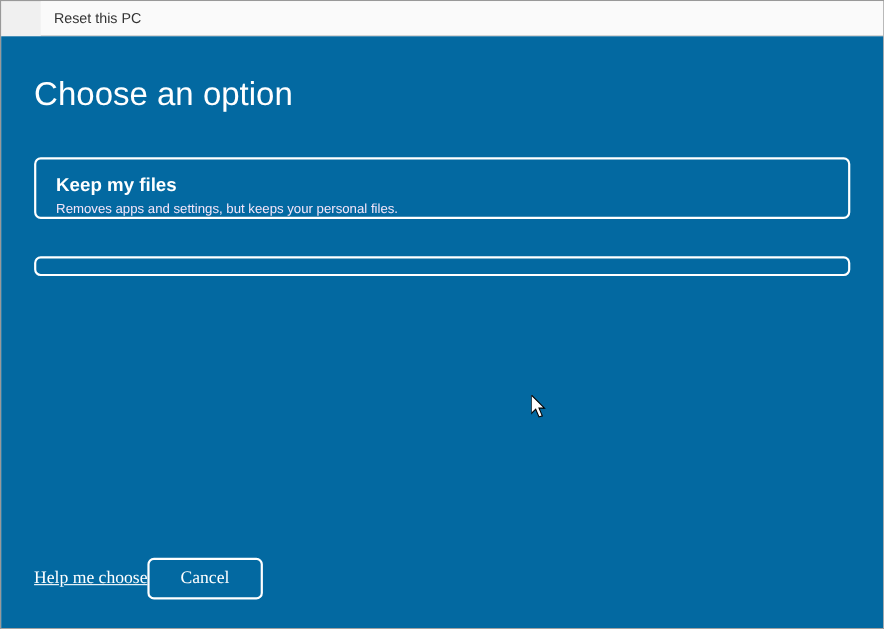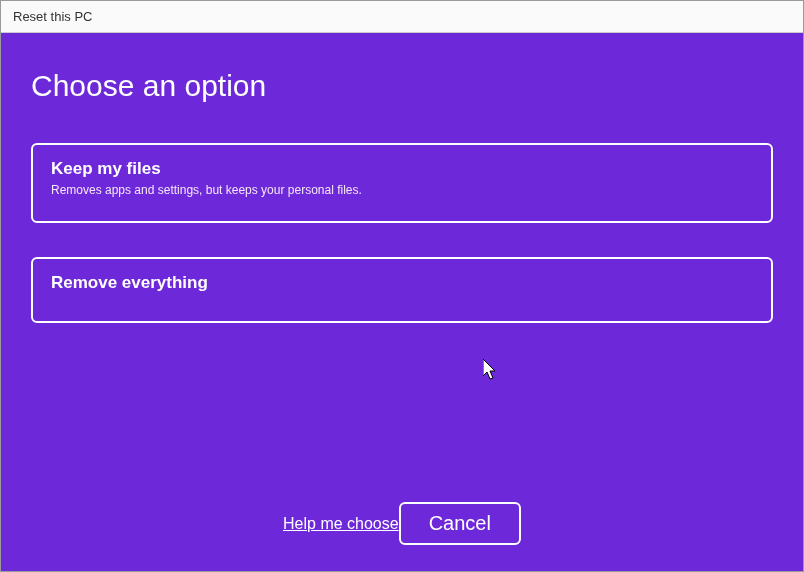--- a/index.html
+++ b/index.html
@@ -18,73 +18,75 @@
     }
     .title-bar {
       height: 32px;
       background: #fafafa;
       border-bottom: 1px solid #ccc;
       display: flex;
       align-items: center;
       padding: 0 12px;
       font-size: 13px;
       color: #333;
+      margin-left: 36px;
     }
     .content-area {
       position: absolute;
       top: 32px;
       left: 0;
       right: 0;
       bottom: 0;
-      background: #6d28d9;
+      background: #0369a1;
       padding: 36px 30px 26px 30px;
       color: #fff;
       display: flex;
       flex-direction: column;
     }
     .heading {
       font-size: 30px;
       font-weight: 300;
       margin-bottom: 40px;
     }
     .option-card {
       border: 2px solid #fff;
       border-radius: 6px;
-      padding: 14px 18px 24px 18px;
+      padding: 14px 18px 0 18px;
       margin-bottom: 34px;
       cursor: pointer;
     }
     .option-title {
       font-size: 17px;
       font-weight: 600;
       margin-bottom: 4px;
     }
     .option-desc {
       font-size: 12px;
       font-weight: 300;
       color: #f6e6fa;
     }
     .footer {
       margin-top: auto;
       display: flex;
-      justify-content: center;
+      justify-content: flex-start;
       align-items: center;
+      font-family: Liberation Serif, serif;
     }
     .help-link {
       font-size: 16px;
       text-decoration: underline;
       color: #fff;
       cursor: pointer;
     }
     .cancel-button {
       border: 2px solid #fff;
       border-radius: 6px;
       background: transparent;
       color: #fff;
-      font-size: 20px;
+      font-size: 16px;
       font-family: inherit;
       padding: 8px 28px;
       cursor: pointer;
     }
     .cursor {
       position: absolute;
       top: 358px;
       left: 482px;
       pointer-events: none;
     }
@@ -98,21 +100,20 @@
 
 <div class="content-area">
   <h1 class="heading">Choose an option</h1>
 
   <div class="option-card">
     <div class="option-title">Keep my files</div>
     <div class="option-desc">Removes apps and settings, but keeps your personal files.</div>
   </div>
 
   <div class="option-card">
-    <div class="option-title">Remove everything</div>
   </div>
 
   <div class="footer">
     <a class="help-link">Help me choose</a>
     <button class="cancel-button">Cancel</button>
   </div>
 </div>
 
 <svg class="cursor" width="18" height="24" viewBox="0 0 18 24">
   <path d="M0 0 L0 17 L4 13 L7 20 L10 19 L7 12 L12 12 Z" fill="#fff" stroke="#000" stroke-width="1"></path>

